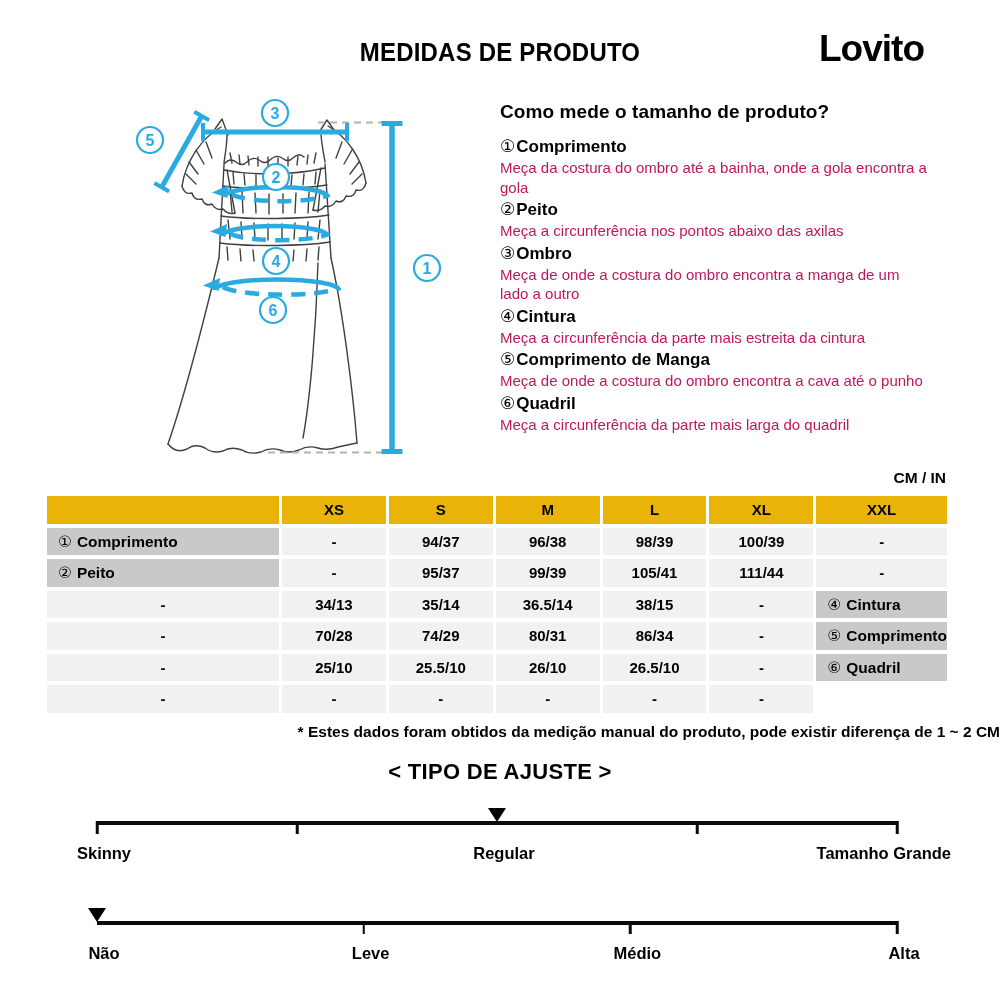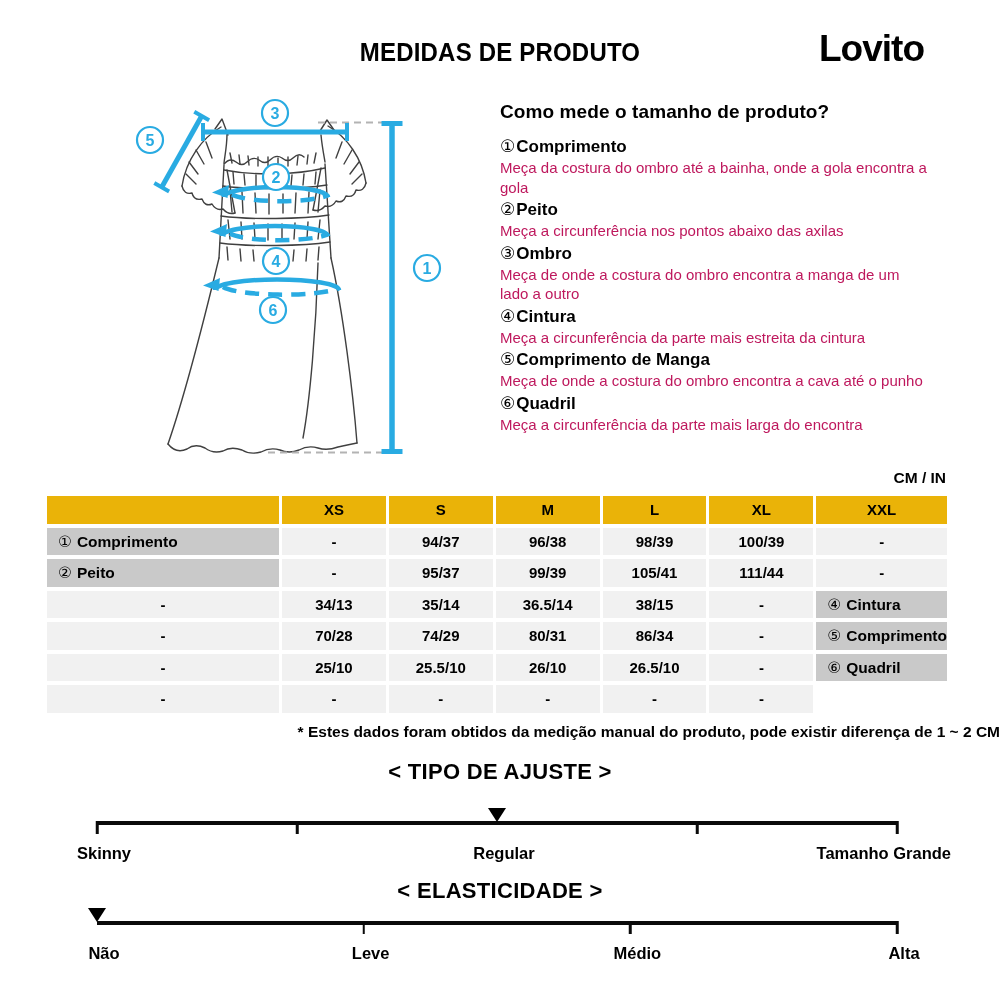--- a/index.html
+++ b/index.html
@@ -158,21 +158,21 @@
     <div class="g-item">
       <div class="g-label"><span class="g-num">④</span><span>Cintura</span></div>
       <div class="g-desc">Meça a circunferência da parte mais estreita da cintura</div>
     </div>
     <div class="g-item">
       <div class="g-label"><span class="g-num">⑤</span><span>Comprimento de Manga</span></div>
       <div class="g-desc">Meça de onde a costura do ombro encontra a cava até o punho</div>
     </div>
     <div class="g-item">
       <div class="g-label"><span class="g-num">⑥</span><span>Quadril</span></div>
-      <div class="g-desc">Meça a circunferência da parte mais larga do encontra</div>
+      <div class="g-desc">Meça a circunferência da parte mais larga do quadril</div>
     </div>
   </div>
 
   <div class="units">CM / IN</div>
 
   <div class="size-table">
     <div class="cell head"></div>
     <div class="cell head">XS</div>
     <div class="cell head">S</div>
     <div class="cell head">M</div>
@@ -236,21 +236,20 @@
     <div class="tick" style="left:0%"></div>
     <div class="tick" style="left:25%"></div>
     <div class="tick" style="left:75%"></div>
     <div class="tick" style="left:100%"></div>
     <div class="marker" style="left:50%"></div>
     <div class="s-label center" style="left:0%">Skinny</div>
     <div class="s-label center" style="left:50%">Regular</div>
     <div class="s-label" style="right:-54px">Tamanho Grande</div>
   </div>
 
-  <div class="scale-heading" id="elast-heading">&lt; ELASTICIDADE &gt;</div>
   <div class="slider" id="elast-slider">
     <div class="track"></div>
     <div class="tick" style="left:33.333%"></div>
     <div class="tick" style="left:66.667%"></div>
     <div class="tick" style="left:100%"></div>
     <div class="marker" style="left:0%"></div>
     <div class="s-label center" style="left:0%">Não</div>
     <div class="s-label center" style="left:33.333%">Leve</div>
     <div class="s-label center" style="left:66.667%">Médio</div>
     <div class="s-label center" style="left:100%">Alta</div>

